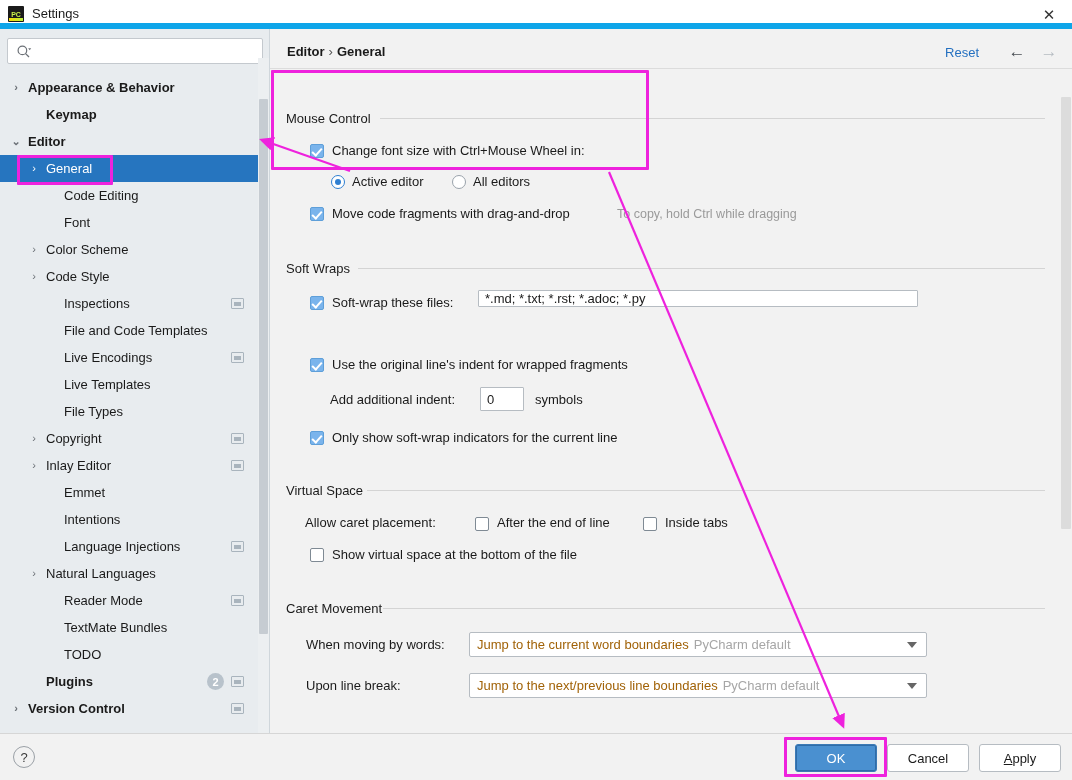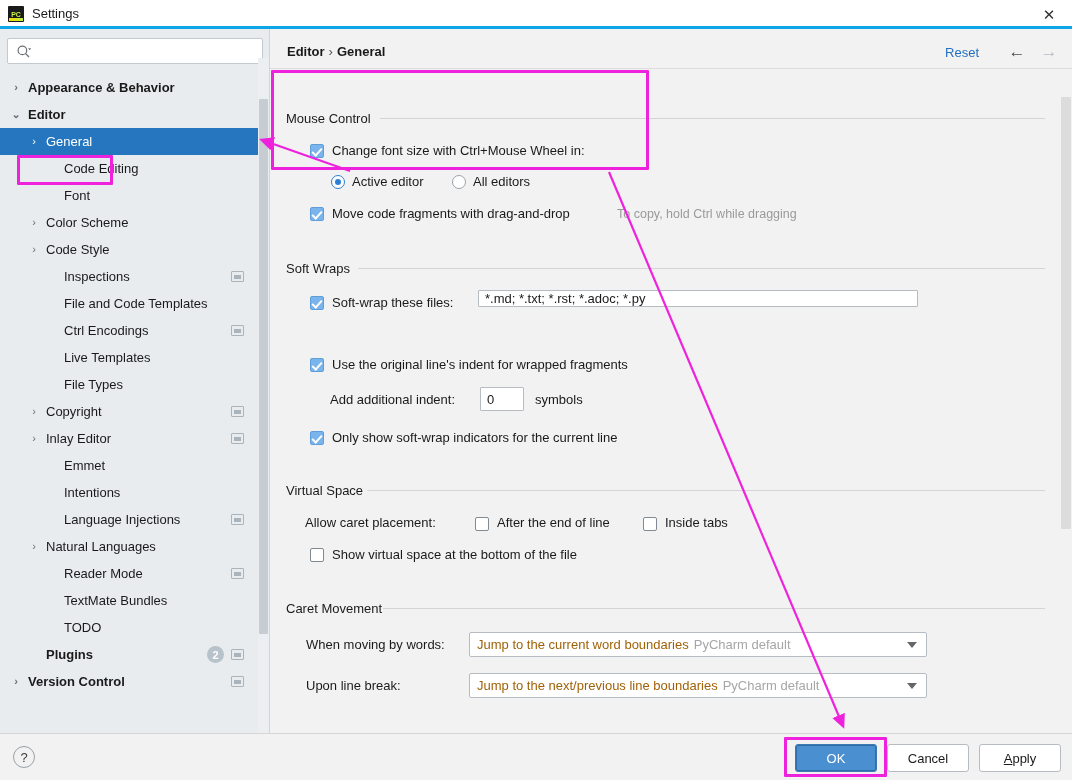--- a/index.html
+++ b/index.html
@@ -7,21 +7,21 @@
     width: 1072px; height: 780px;
     font-family: "Liberation Sans", sans-serif;
     background: #f2f2f2;
     overflow: hidden;
   }
   #app { position: relative; width: 1072px; height: 780px; }
 
   
   .titlebar {
     position: absolute; left: 0; top: 0; width: 1072px; height: 29px;
-    background: #ffffff; border-bottom: 3px solid #0ea5e9;
+    background: #ffffff; border-bottom: 6px solid #0ea5e9;
   }
   .app-icon {
     position: absolute; left: 8px; top: 6px; width: 16px; height: 16px;
     background: #1a1a1a; border-radius: 1px;
     display: flex; align-items: center; justify-content: center;
   }
   .app-icon .pc {
     font-size: 7px; font-weight: bold; color: #c9f04a;
     font-family: "Liberation Sans", sans-serif; line-height: 1;
   }
@@ -239,20 +239,23 @@
         <path d="M12.2 4.3 L15.2 4.3 L13.7 6.2 Z" fill="#6b7076"></path>
       </svg>
       <input class="search-input" type="text" placeholder="" style="">
     </div>
     <div class="tree" id="tree">
         <div class="tree-item bold">
           <span class="arrow" style="left: 10px;">›</span>
           <span class="tree-label" style="left: 28px;">Appearance &amp; Behavior</span>
         </div>
         <div class="tree-item bold">
+          <span class="tree-label" style="left: 46px;">Keymap</span>
+        </div>
+        <div class="tree-item bold">
           <span class="arrow" style="left: 10px;">⌄</span>
           <span class="tree-label" style="left: 28px;">Editor</span>
         </div>
         <div class="tree-item selected">
           <span class="arrow" style="left: 28px;">›</span>
           <span class="tree-label" style="left: 46px;">General</span>
         </div>
         <div class="tree-item">
           <span class="tree-label" style="left: 64px;">Code Editing</span>
         </div>
@@ -268,21 +271,21 @@
           <span class="tree-label" style="left: 46px;">Code Style</span>
         </div>
         <div class="tree-item">
           <span class="tree-label" style="left: 64px;">Inspections</span>
           <span class="cfg-badge"></span>
         </div>
         <div class="tree-item">
           <span class="tree-label" style="left: 64px;">File and Code Templates</span>
         </div>
         <div class="tree-item">
-          <span class="tree-label" style="left: 64px;">Ctrl Encodings</span>
+          <span class="tree-label" style="left: 64px;">Live Encodings</span>
           <span class="cfg-badge"></span>
         </div>
         <div class="tree-item">
           <span class="tree-label" style="left: 64px;">Live Templates</span>
         </div>
         <div class="tree-item">
           <span class="tree-label" style="left: 64px;">File Types</span>
         </div>
         <div class="tree-item">
           <span class="arrow" style="left: 28px;">›</span>

